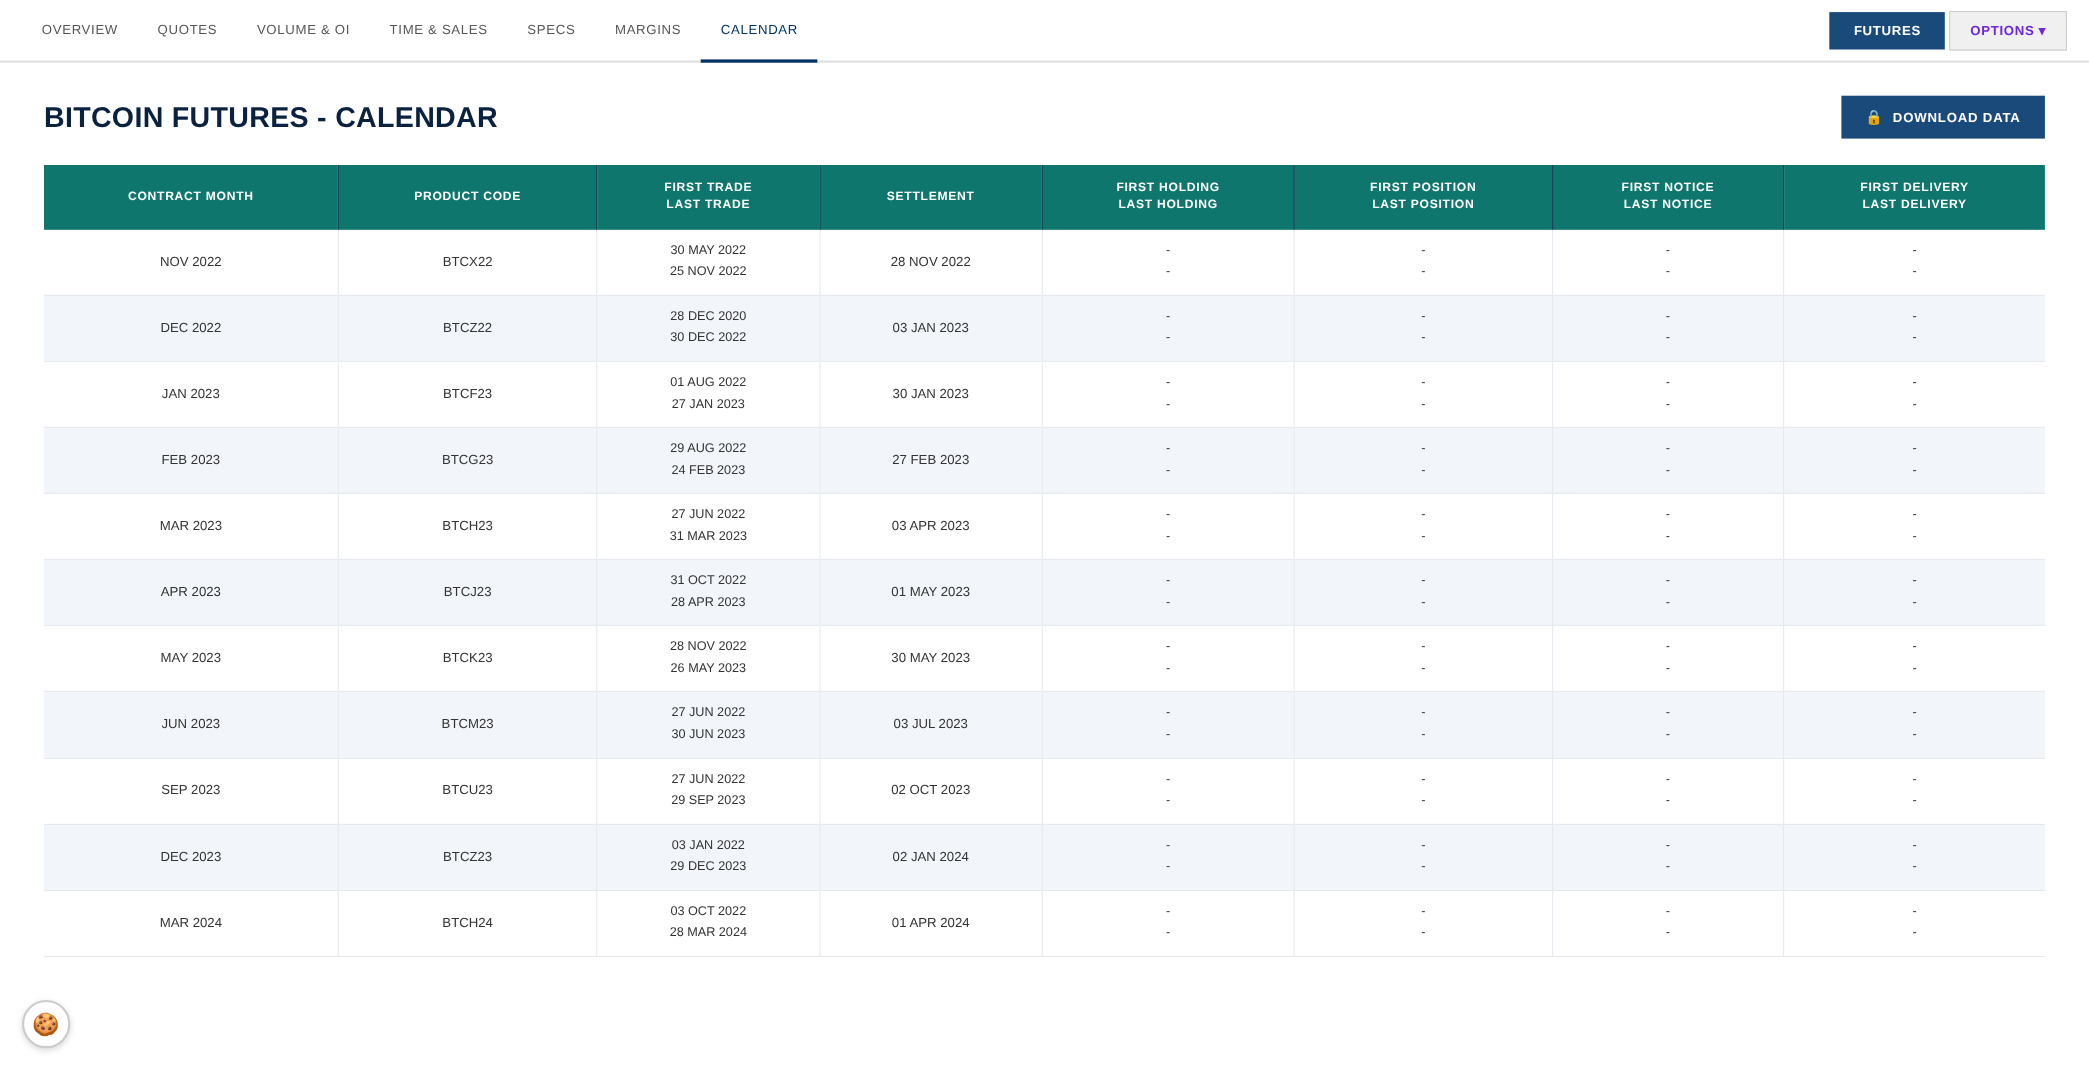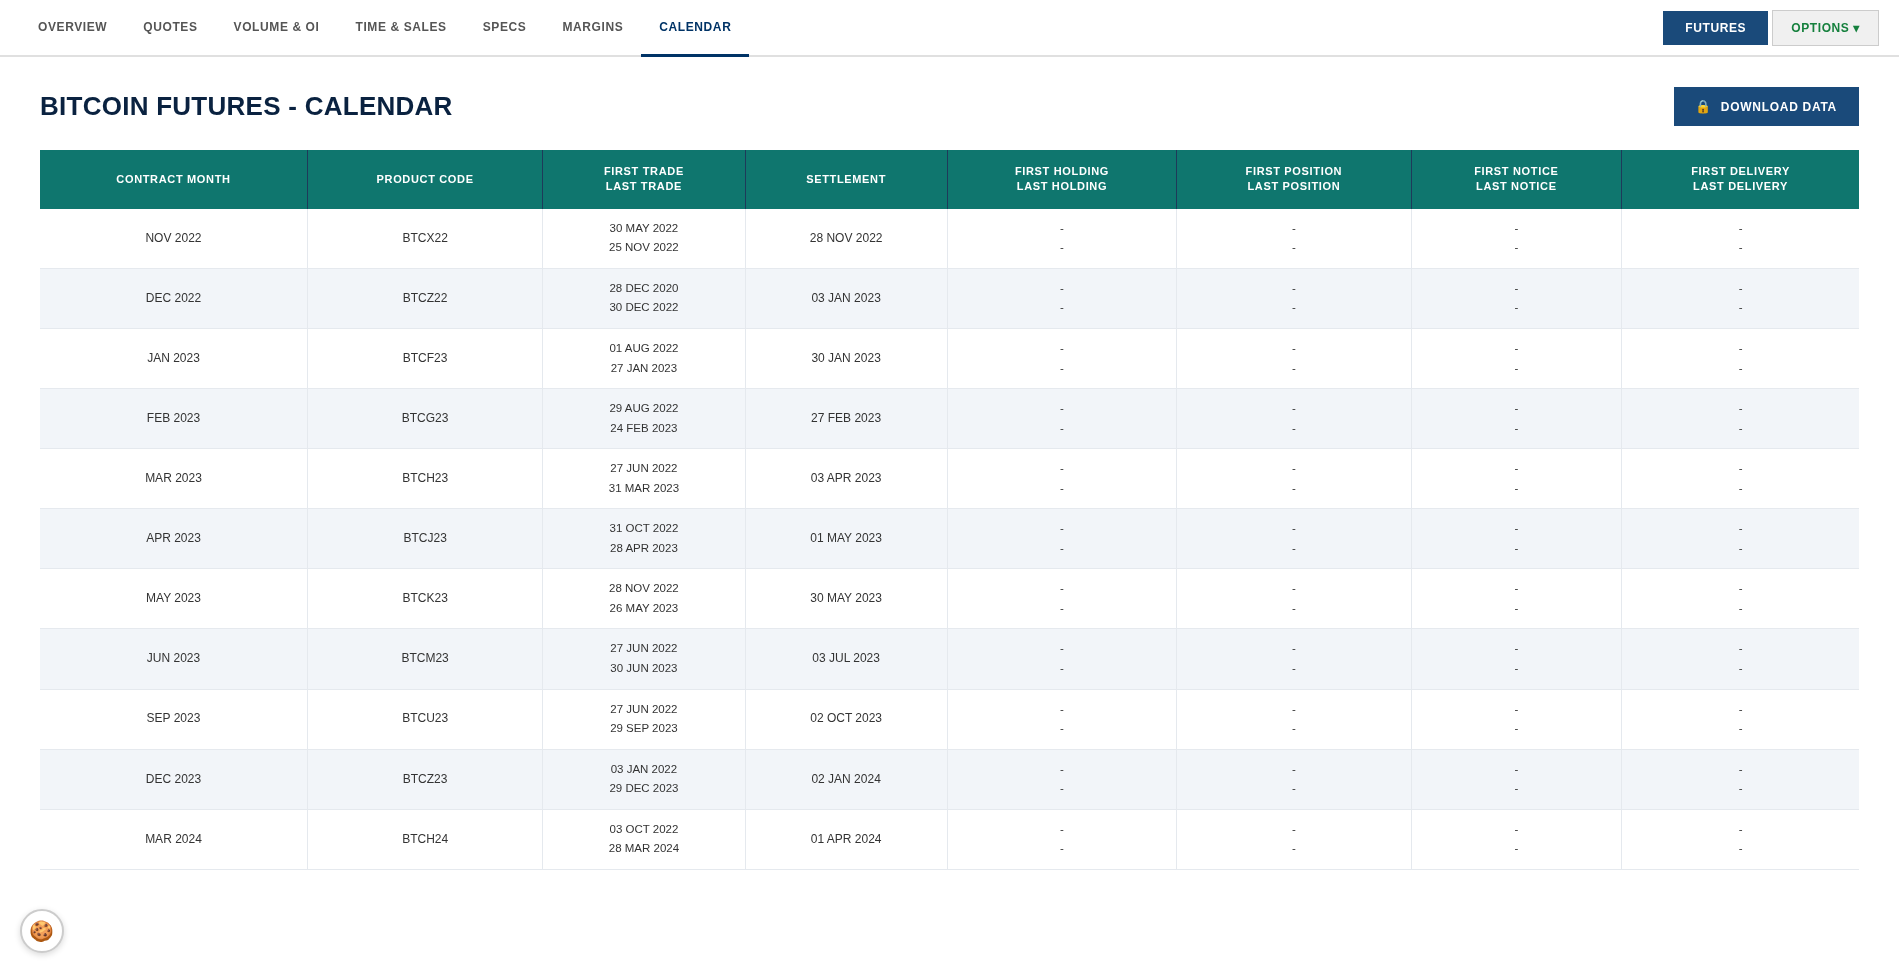--- a/index.html
+++ b/index.html
@@ -21,21 +21,21 @@
     }
     .nav-links {
       display: flex;
       flex: 1;
     }
     .nav-link {
       padding: 20px 18px;
       text-decoration: none;
       color: #555;
       font-size: 12px;
-      font-weight: 700;
+      font-weight: 400;
       letter-spacing: 0.05em;
       text-transform: uppercase;
       white-space: nowrap;
       cursor: pointer;
       border-bottom: 3px solid transparent;
       margin-bottom: -2px;
     }
     .nav-link.active {
       color: #003366;
       border-bottom: 3px solid #003366;
@@ -52,21 +52,21 @@
       border: none;
       padding: 10px 22px;
       font-size: 12px;
       font-weight: 700;
       letter-spacing: 0.05em;
       cursor: pointer;
       text-transform: uppercase;
     }
     .btn-options {
       background: #f0f0f0;
-      color: #15803d;
+      color: #6d28d9;
       border: 1px solid #ccc;
       padding: 10px 18px;
       font-size: 12px;
       font-weight: 600;
       letter-spacing: 0.05em;
       cursor: pointer;
       text-transform: uppercase;
     }
 
     

